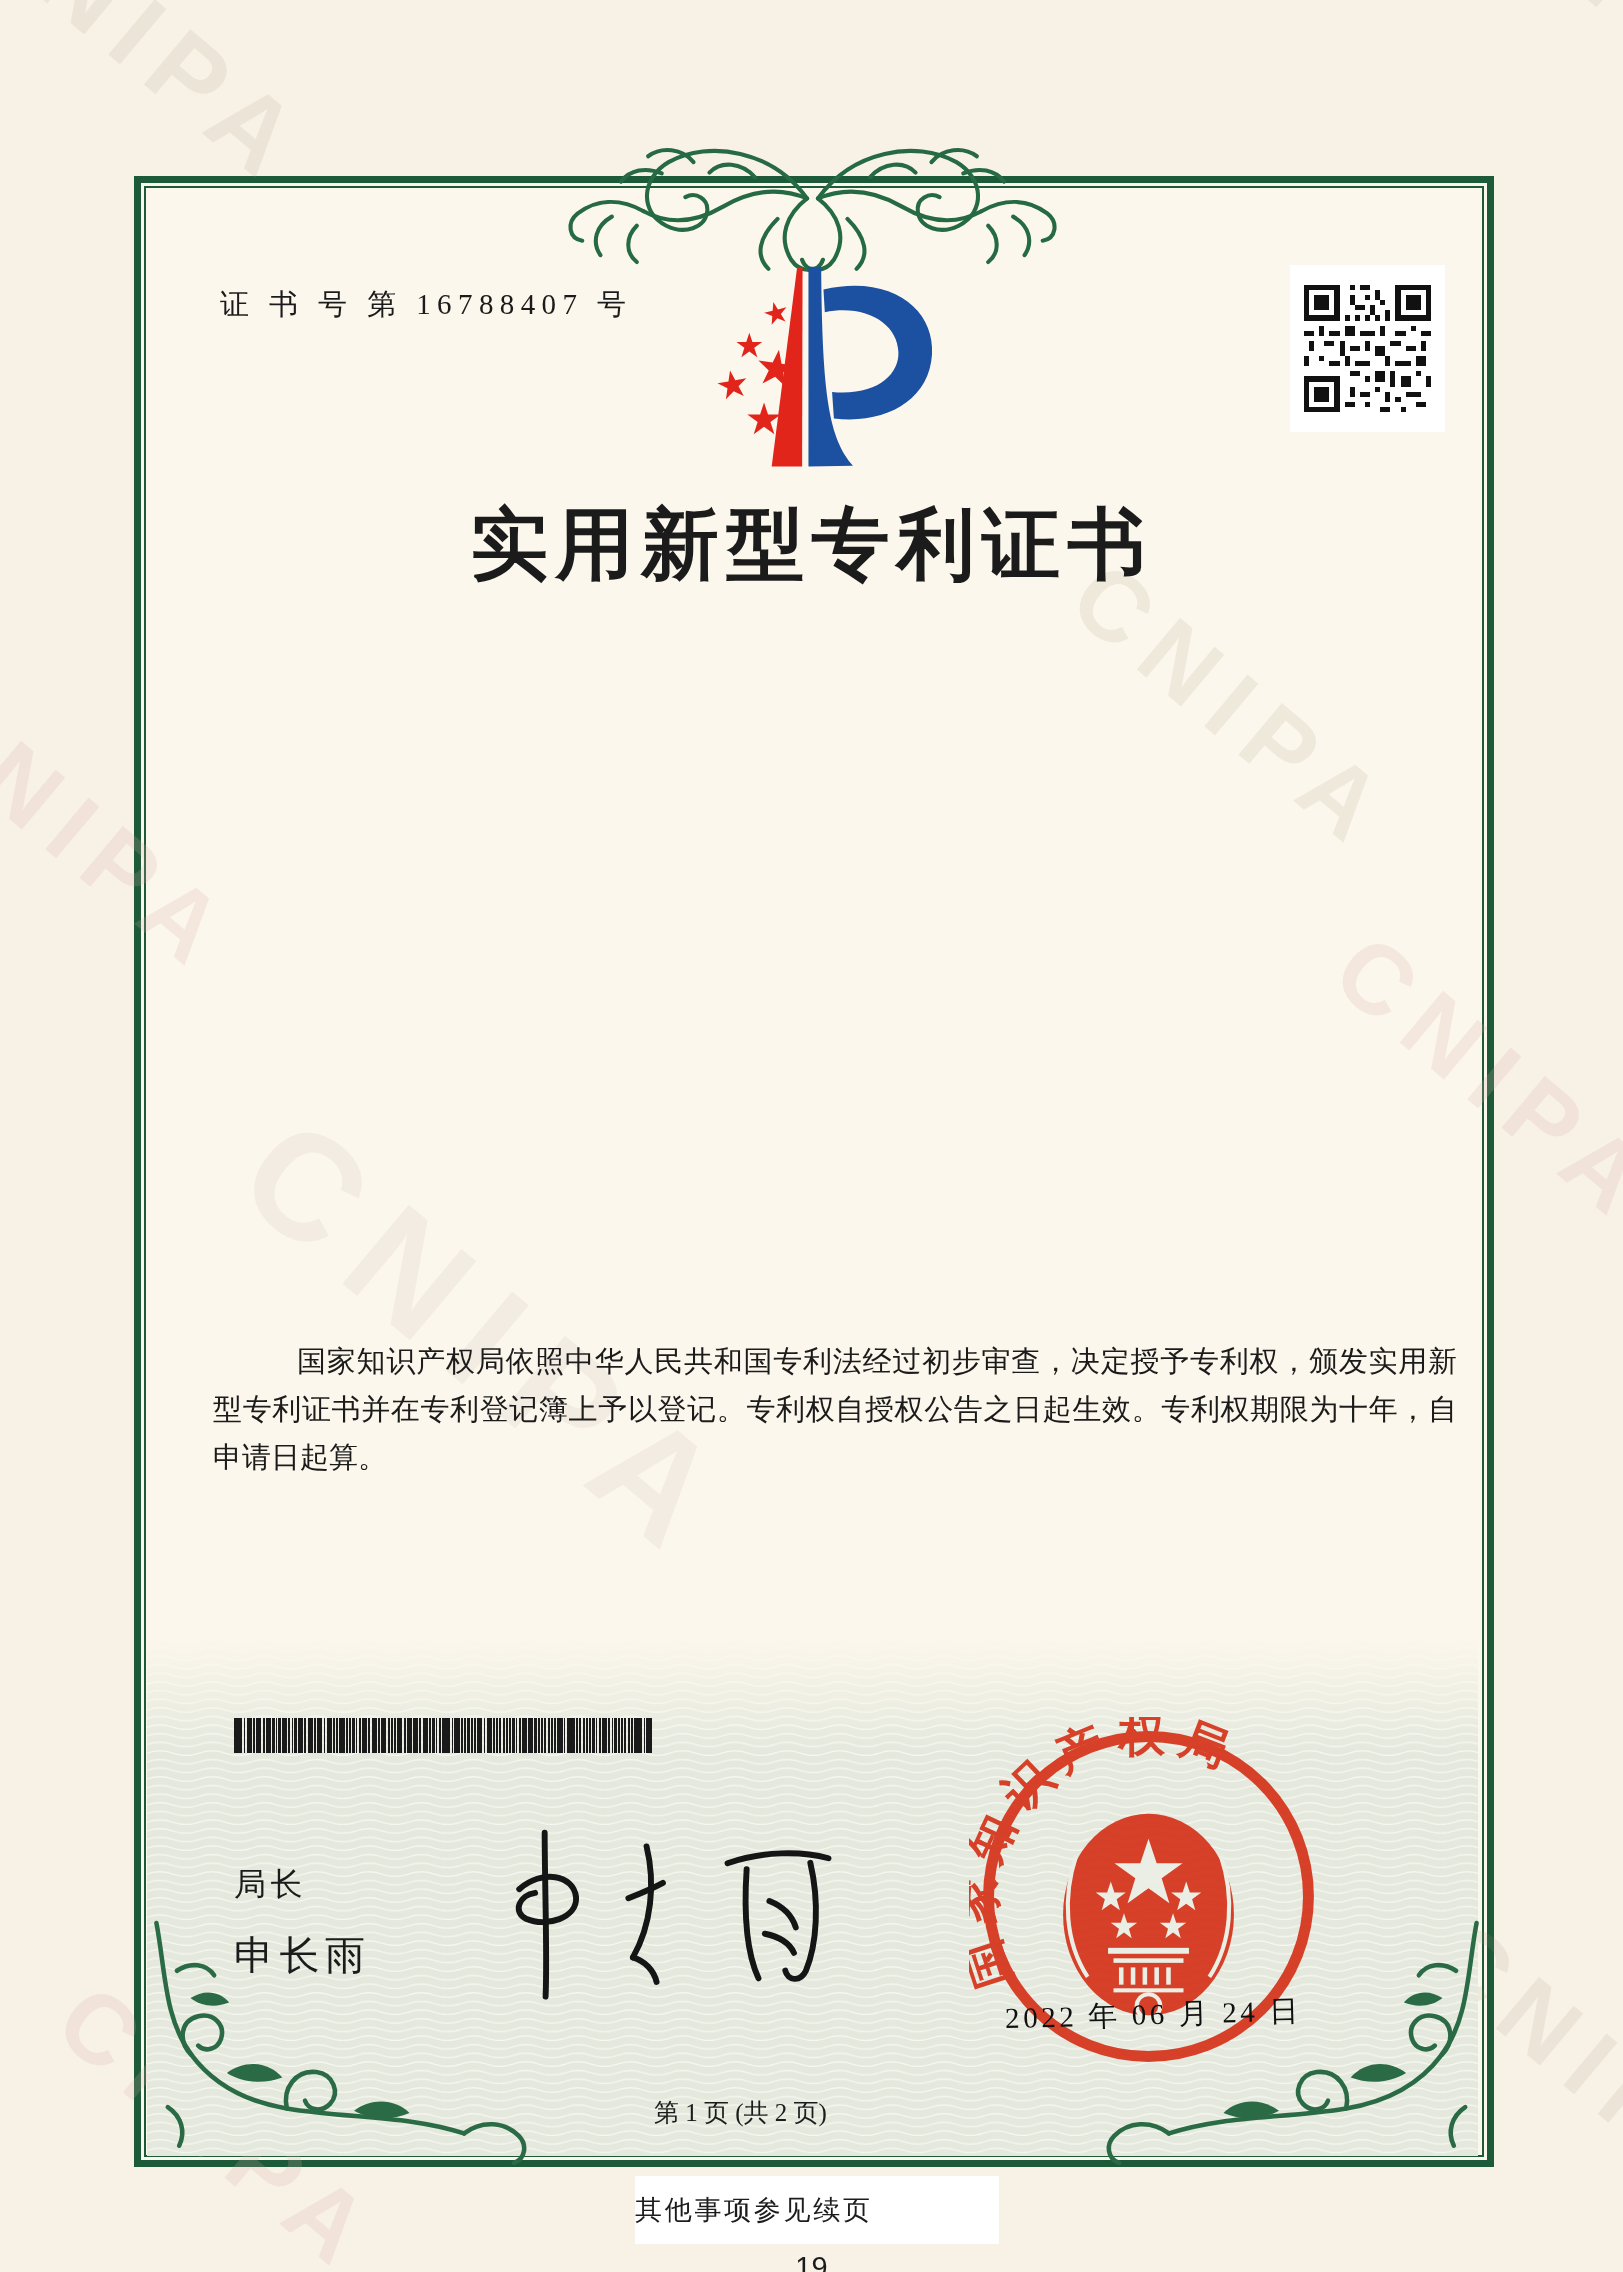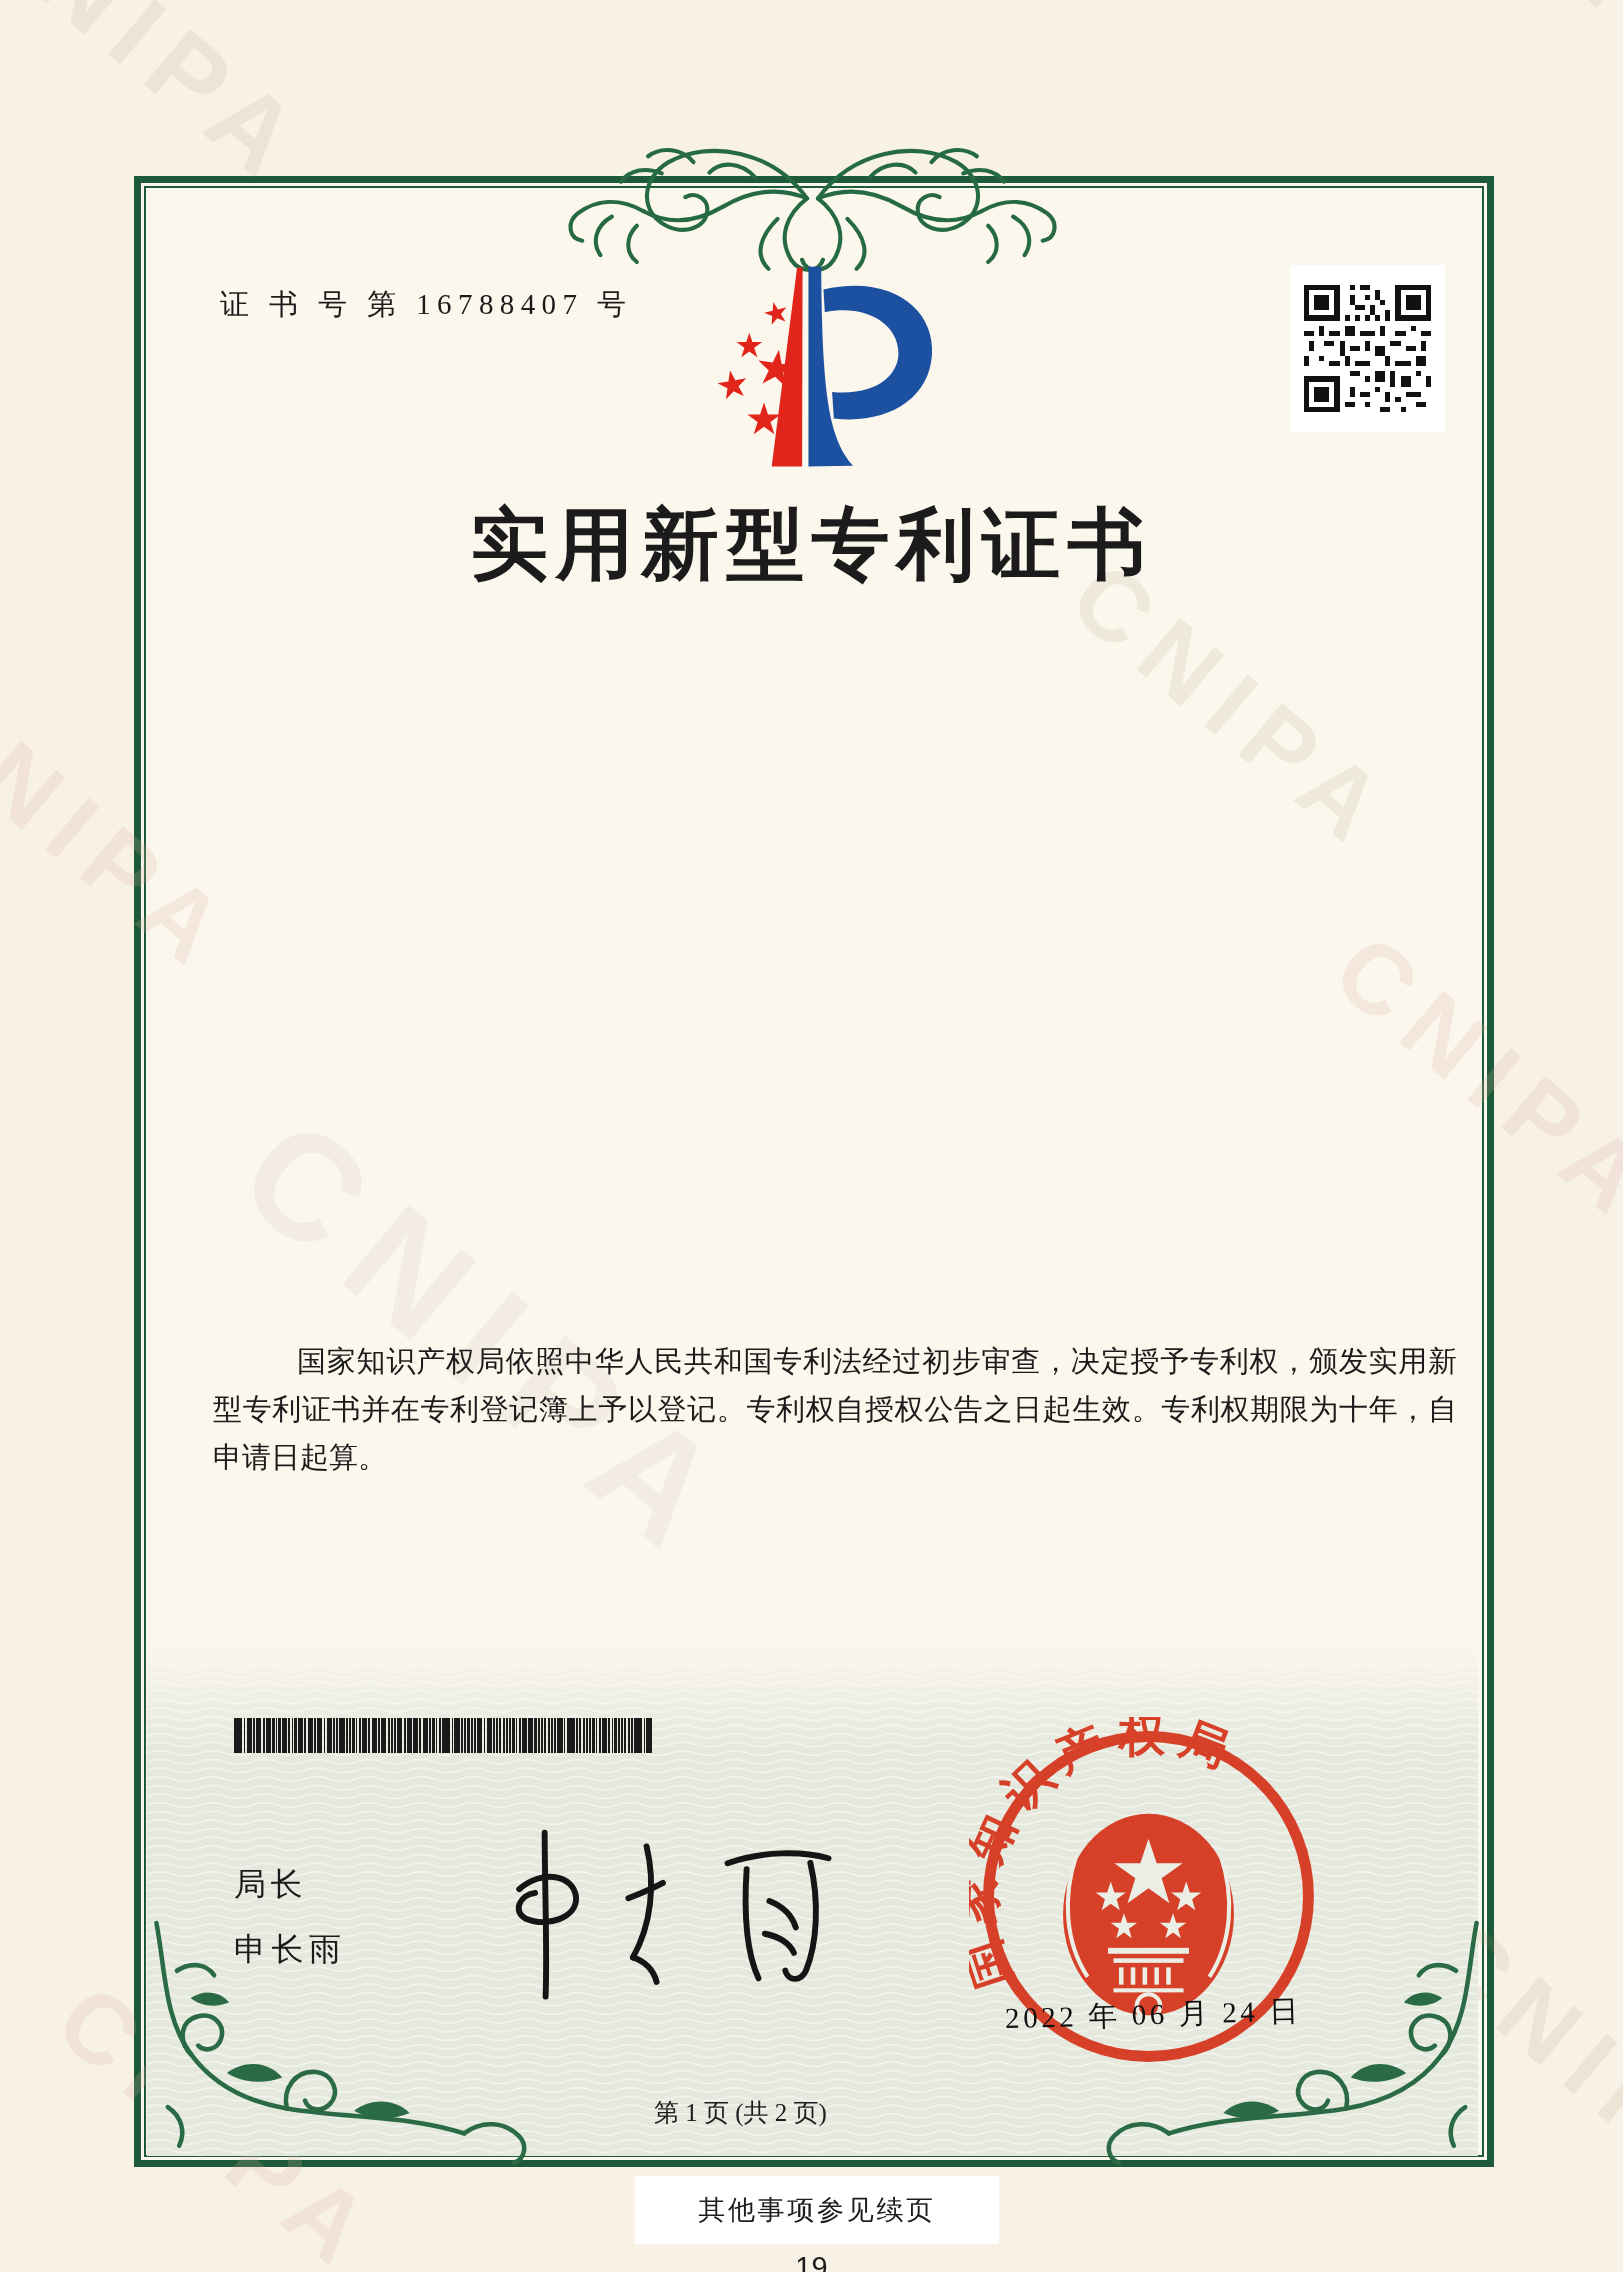--- a/index.html
+++ b/index.html
@@ -81,35 +81,35 @@
   .body-text p{margin:8px;text-indent:2.9em;}
   
   .barcode{
     position:absolute;left:234px;top:1718px;width:418px;height:35px;z-index:7;
     background-image:
       repeating-linear-gradient(90deg,#1a1a1a 0 1.8px,transparent 1.8px 3.2px),
       repeating-linear-gradient(90deg,#1a1a1a 0 0.9px,transparent 0.9px 5px),
       repeating-linear-gradient(90deg,transparent 0 2.3px,#1a1a1a 2.3px 3.6px,transparent 3.6px 10.5px);
   }
   .role-label{position:absolute;left:234px;top:1863px;font-size:32px;letter-spacing:4.5px;z-index:7;}
-  .signer-name{position:absolute;left:234px;top:1928px;font-size:32px;letter-spacing:5.5px;z-index:7;}
+  .signer-name{position:absolute;left:234px;top:1928px;font-size:40px;letter-spacing:5.5px;z-index:7;}
   .signature{position:absolute;left:491px;top:1820px;width:373px;height:182px;z-index:7;}
   .seal{position:absolute;left:969px;top:1717px;width:359px;height:359px;z-index:7;opacity:0.95;}
   .seal-date{
     position:absolute;left:1005px;top:1994px;width:391px;
     font-size:29px;letter-spacing:3.6px;color:#101010;z-index:8;
     transform:rotate(-1.5deg);white-space:nowrap;
   }
   .page-info{
     position:absolute;left:536px;top:2096px;width:409px;text-align:center;
     font-size:25px;z-index:7;
   }
   .note-band{
     position:absolute;left:635px;top:2176px;width:364px;height:68px;
-    background:#ffffff;z-index:7;display:flex;align-items:center;justify-content:center;
+    background:#ffffff;z-index:7;display:flex;align-items:center;justify-content:flex-start;
   }
   .note-band .note{font-size:27px;letter-spacing:2.7px;color:#1c1c1c;}
   .page-number{
     position:absolute;left:0;top:2251px;width:1623px;text-align:center;
     font-size:29px;z-index:7;font-family:"Liberation Sans","DejaVu Sans",sans-serif;
   }
 </style>
 </head>
 <body>
 

